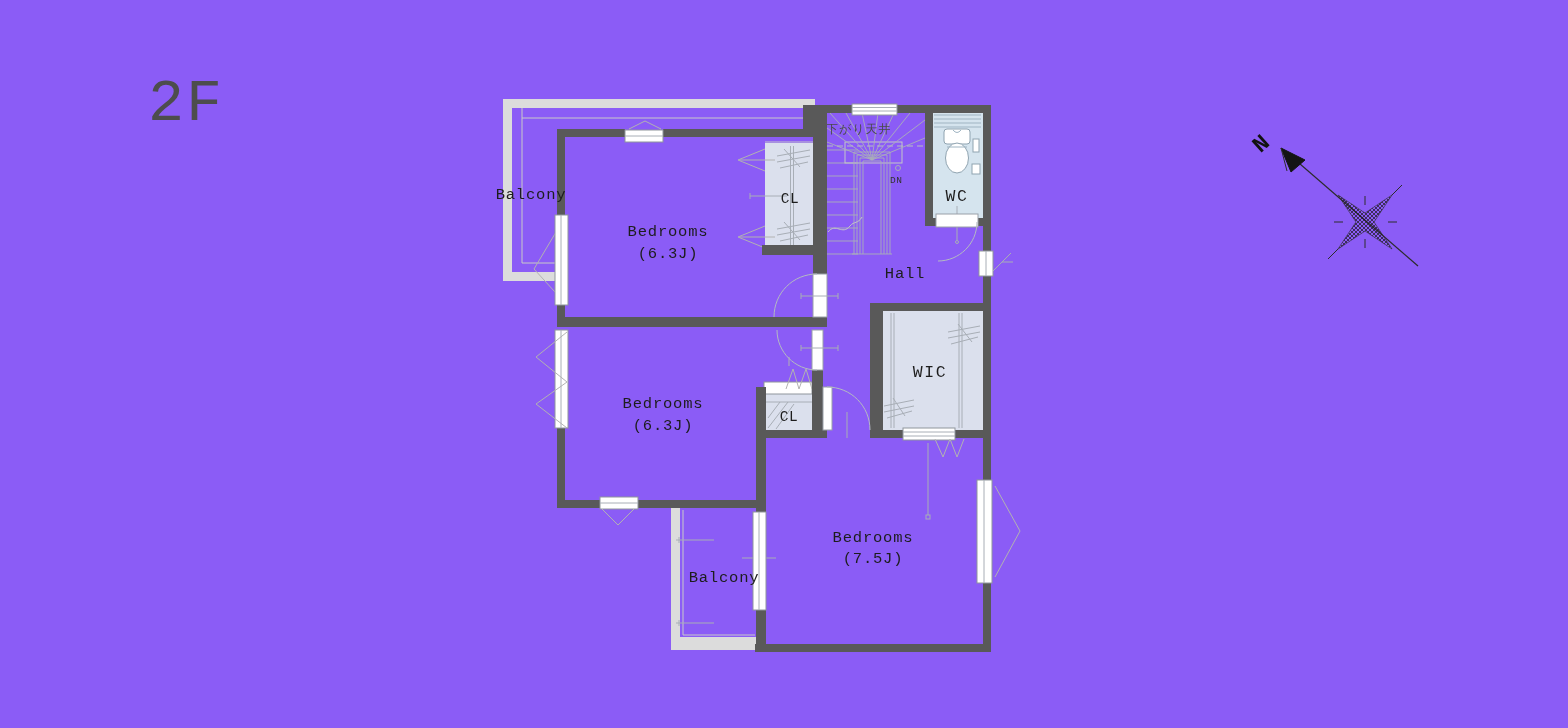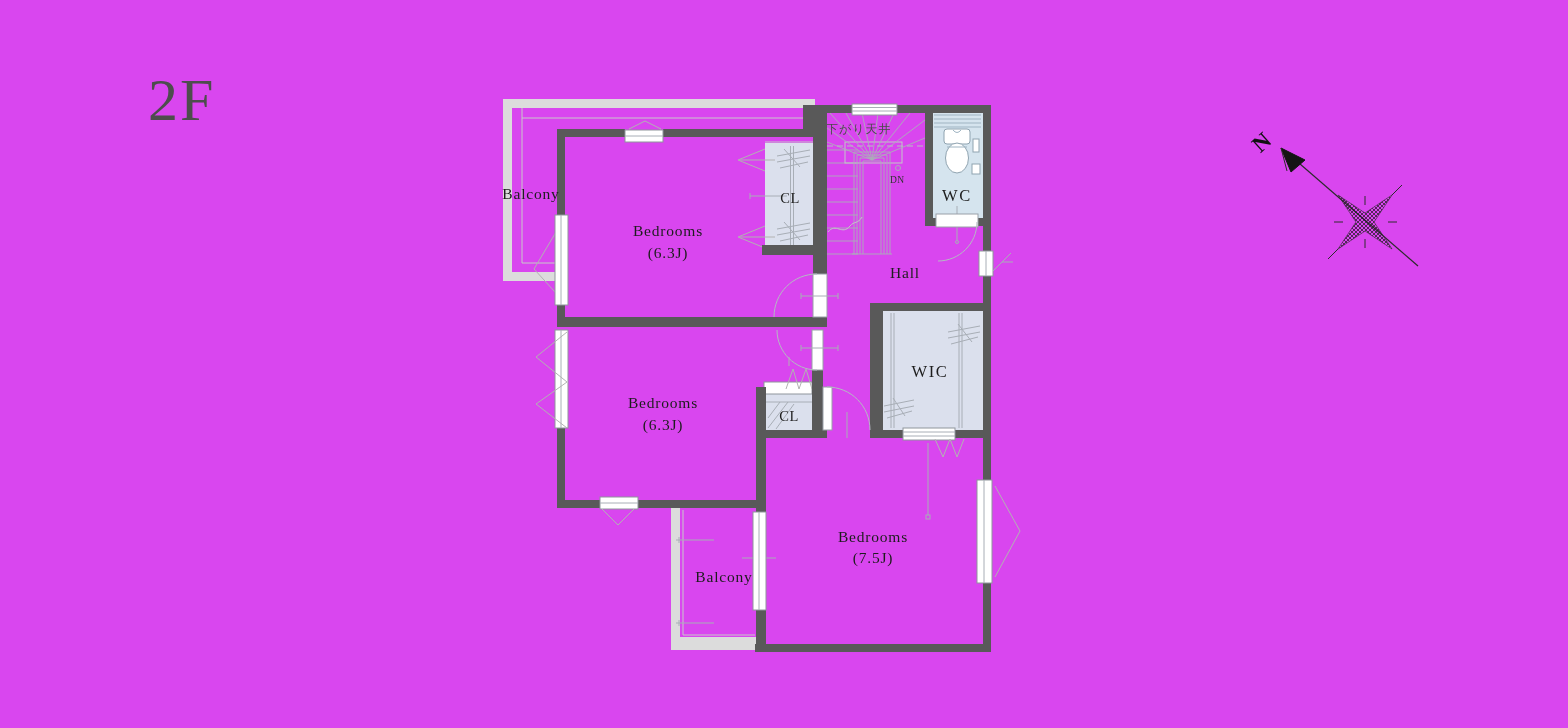--- a/index.html
+++ b/index.html
@@ -1,17 +1,17 @@
 <!DOCTYPE html>
 <html><head>
 <meta charset="utf-8">
 <style>
   html,body{margin:0;padding:0;background:#ffffff;}
-  .stage{position:relative;width:1568px;height:728px;background:#d946ef;overflow:hidden;
-         font-family:Liberation Serif, serif;}
+  .stage{position:relative;width:1568px;height:728px;background:#8b5cf6;overflow:hidden;
+         font-family:Liberation Mono, monospace;}
   svg{display:block}
   
   .wall{fill:#595959;stroke:none}
   .bal{fill:#dcdcdc;stroke:none}
   .clfill{fill:#dbe0ed;stroke:none}
   .wcfill{fill:#d5e4ee;stroke:none}
   .win{fill:#ffffff;stroke:#8f959c;stroke-width:1}
   .leaf{fill:#ffffff;stroke:#9aa0a8;stroke-width:1}
   .thin{stroke:#a8aeb6;stroke-width:1;fill:none}
   .fixline{stroke:#9fb4c2;stroke-width:1;fill:none}

